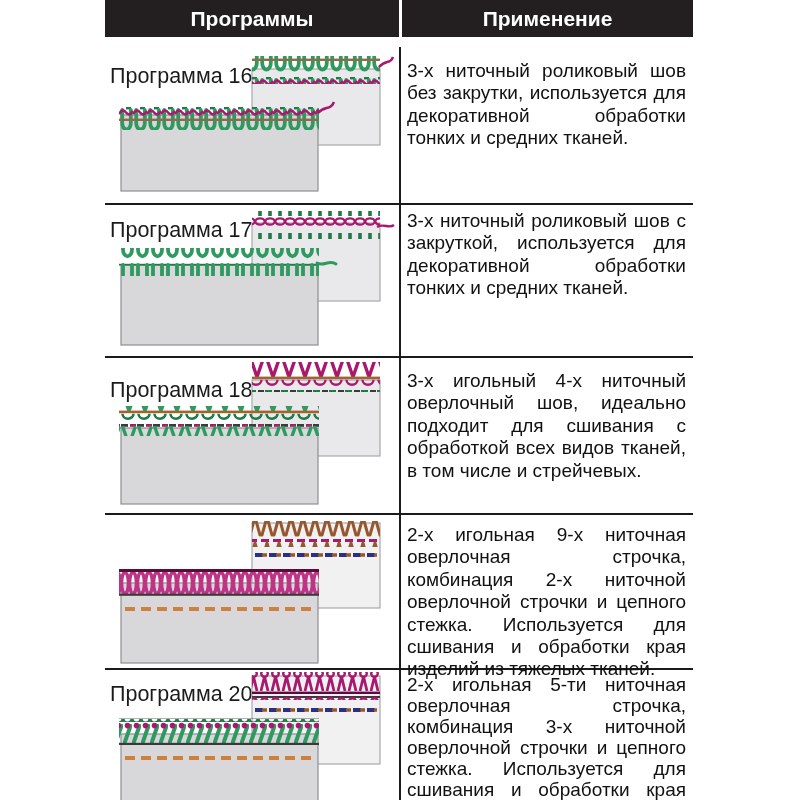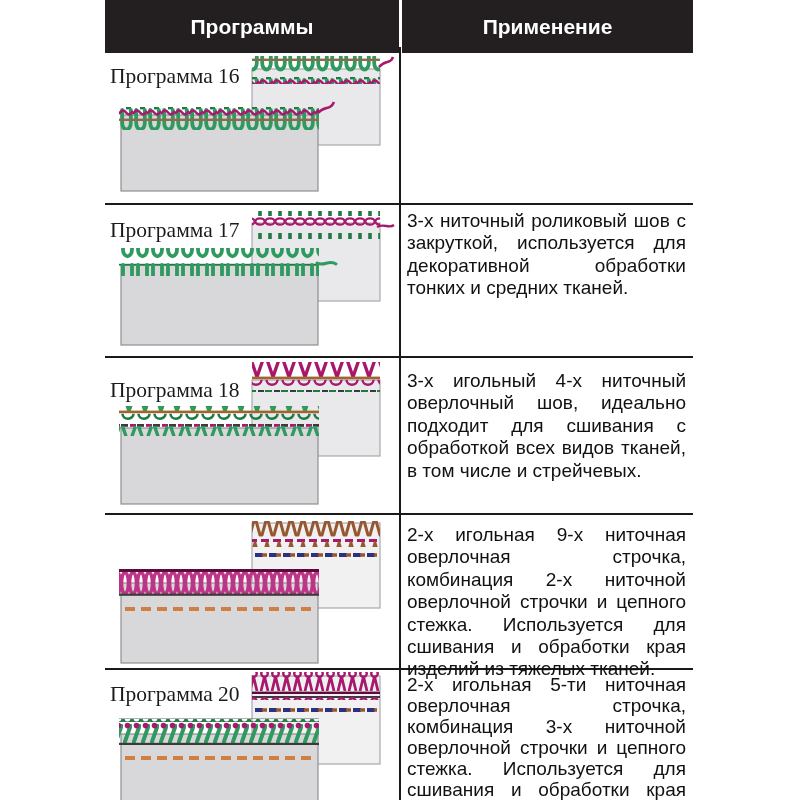--- a/index.html
+++ b/index.html
@@ -1,34 +1,34 @@
 <!DOCTYPE html>
 <html style="--header-bg: #231f20; --header-text: #ffffff; --divider: #1a1a1a; --text: #111111; --fabric-front: #d8d8da; --fabric-back: #e9e9eb; --fabric-light: #f1f1f2; --fabric-border: #8f8f92; --thread-green: #2f9a5f; --thread-green-dark: #1f7a46; --thread-magenta: #a8186e; --thread-pink: #bd3386; --thread-brown: #8a6b4a; --thread-brown2: #96572f; --thread-ochre: #a2642e; --thread-orange: #cd8040; --thread-navy: #2b3080; --thread-dark: #3a3a3a; --thread-wine: #5e0a3c;"><head>
 <meta charset="utf-8">
 <style>
   html,body{margin:0;padding:0;}
   body{width:800px;height:800px;overflow:hidden;background:#fff;
        font-family:"Liberation Sans",sans-serif;}
   .page{position:relative;width:800px;height:800px;overflow:hidden;background:#fff;}
 
   
-  .thead{position:absolute;left:105px;top:0;width:588px;height:53px;
+  .thead{position:absolute;left:105px;top:0;width:588px;height:37px;
          background:var(--header-bg);display:flex;}
   .thead .hcell{color:var(--header-text);font-weight:bold;font-size:21px;
                 display:flex;align-items:center;justify-content:center;}
   .hcell.left{width:294px;}
   .hgap{width:3px;background:#fff;}
   .hcell.right{flex:1;}
 
   
   .vdiv{position:absolute;left:399px;top:47px;width:2px;height:753px;background:var(--divider);}
   .hdiv{position:absolute;left:105px;width:588px;height:2px;background:var(--divider);}
 
   
-  .plabel{position:absolute;left:110px;font-size:21.5px;color:#1b1b1b;white-space:nowrap;font-family:Liberation Serif, serif;}
+  .plabel{position:absolute;left:110px;font-size:21.5px;color:#1b1b1b;white-space:nowrap;}
   .pdesc{position:absolute;left:407px;width:279px;font-size:19px;line-height:22.4px;
          color:var(--text);text-align:justify;}
   .illus{position:absolute;left:105px;width:293px;}
 
   
   .fab-front{fill:var(--fabric-front);stroke:var(--fabric-border);stroke-width:1.2;}
   .fab-back{fill:var(--fabric-back);stroke:#a9a9ac;stroke-width:1.2;}
   .fab-light{fill:var(--fabric-light);stroke:#a9a9ac;stroke-width:1.2;}
   .s-mag{stroke:var(--thread-magenta);fill:none;}
   .s-green{stroke:var(--thread-green);fill:none;}
@@ -125,20 +125,21 @@
 
   <div class="plabel" style="top:64px">Программа 16</div>
   <svg class="illus" style="top:47px" width="293" height="156" viewBox="0 0 293 156">
     <rect x="147" y="22" width="128" height="76" class="fab-back"></rect>
     <rect x="147" y="9" width="128" height="28" fill="url(#p16)"></rect>
     <path d="M274,20 C281,12 285,18 288,10" class="s-mag w26"></path>
     <rect x="16" y="68" width="197" height="76" class="fab-front"></rect>
     <rect x="14" y="55" width="200" height="28" fill="url(#p16)"></rect>
     <path d="M213,66 C220,58 225,64 229,55" class="s-mag w26"></path>
   </svg>
+  <div class="pdesc" style="top:60px">3-х ниточный роликовый шов без закрутки, используется для декоративной обработки тонких и средних тканей.</div>
 
   <div class="plabel" style="top:218px">Программа 17</div>
   <svg class="illus" style="top:203px" width="293" height="153" viewBox="0 0 293 153">
     <rect x="147" y="20" width="128" height="78" class="fab-back"></rect>
     <rect x="147" y="8" width="128" height="28" fill="url(#p17b)"></rect>
     <path d="M272,24 C279,20 284,26 289,22" class="s-mag w24"></path>
     <rect x="16" y="62" width="197" height="80" class="fab-front"></rect>
     <rect x="14" y="45" width="200" height="28" fill="url(#p17f)"></rect>
     <path d="M212,60 C219,64 224,56 231,61" class="s-green w30 rc"></path>
   </svg>

